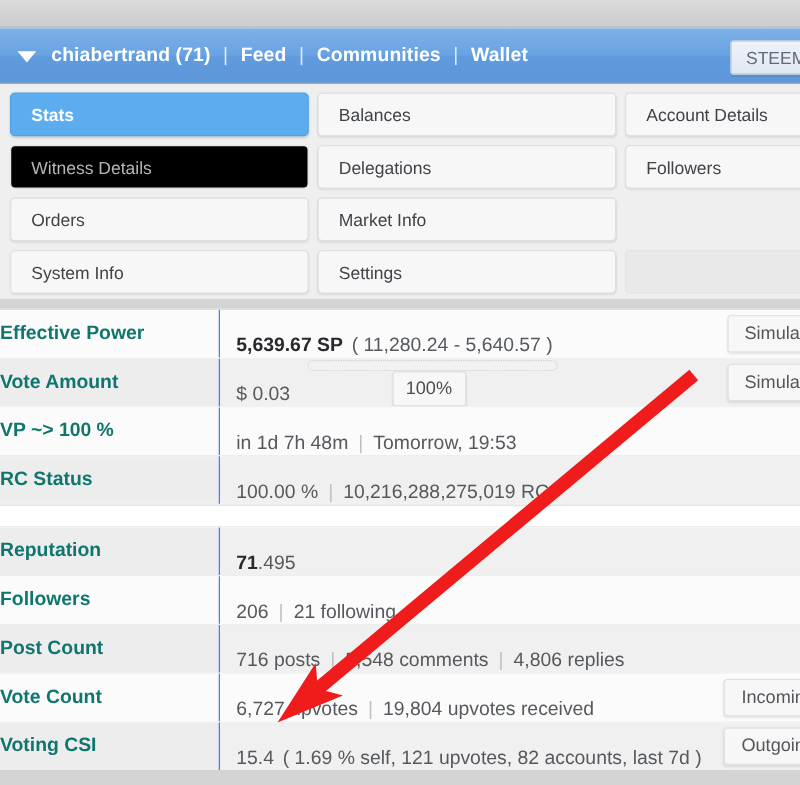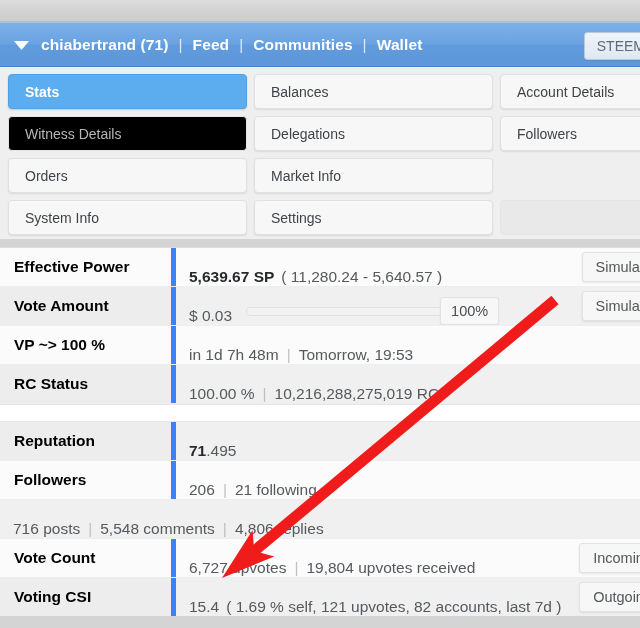--- a/index.html
+++ b/index.html
@@ -168,27 +168,27 @@
   }
   .stat-row.alt .stat-label,
   .stat-row.alt .stat-value { background: #ededed; }
   .stat-row.alt .stat-value { background: #f0f0f0; }
   .stat-label {
     width: 176px;
     flex: 0 0 176px;
     height: 100%;
     display: flex;
     align-items: center;
-    padding-left: 14px;
+    padding-left: 0;
     box-sizing: border-box;
     font-size: 15.5px;
     font-weight: bold;
-    color: #000000;
+    color: #0f766e;
     background: #fbfbfb;
-    border-right: 5px solid #3b82f6;
+    border-right: 1px solid #3b82f6;
   }
   .stat-value {
     flex: 1 1 auto;
     height: 100%;
     display: flex;
     align-items: flex-end;
     padding-left: 13px;
     box-sizing: border-box;
     font-size: 15.5px;
     color: #3a3e42;
@@ -198,20 +198,21 @@
   }
   .val-strong { font-weight: bold; color: #27292c; }
   .val-sep { color: #c0c0c0; padding: 0 8px; }
   .val-dim { color: #55595d; }
 
   
   .slider-wrap {
     display: flex;
     align-items: center;
     margin-left: 14px;
+    flex-direction: column;
   }
   .slider-track {
     width: 200px;
     height: 9px;
     border-radius: 5px;
     background: #f2f2f2;
     border: 1px dotted #cfcfcf;
     box-sizing: border-box;
   }
   .slider-pct {
@@ -365,20 +366,21 @@
       <div class="stat-row">
         <div class="stat-label">Followers</div>
         <div class="stat-value">
           <span class="val-dim">206</span>
           <span class="val-sep">|</span>
           <span class="val-dim">21 following</span>
         </div>
       </div>
 
       <div class="stat-row alt">
+        <div class="stat-label">Post Count</div>
         <div class="stat-value">
           <span class="val-dim">716 posts</span>
           <span class="val-sep">|</span>
           <span class="val-dim">5,548 comments</span>
           <span class="val-sep">|</span>
           <span class="val-dim">4,806 replies</span>
         </div>
       </div>
 
       <div class="stat-row">

